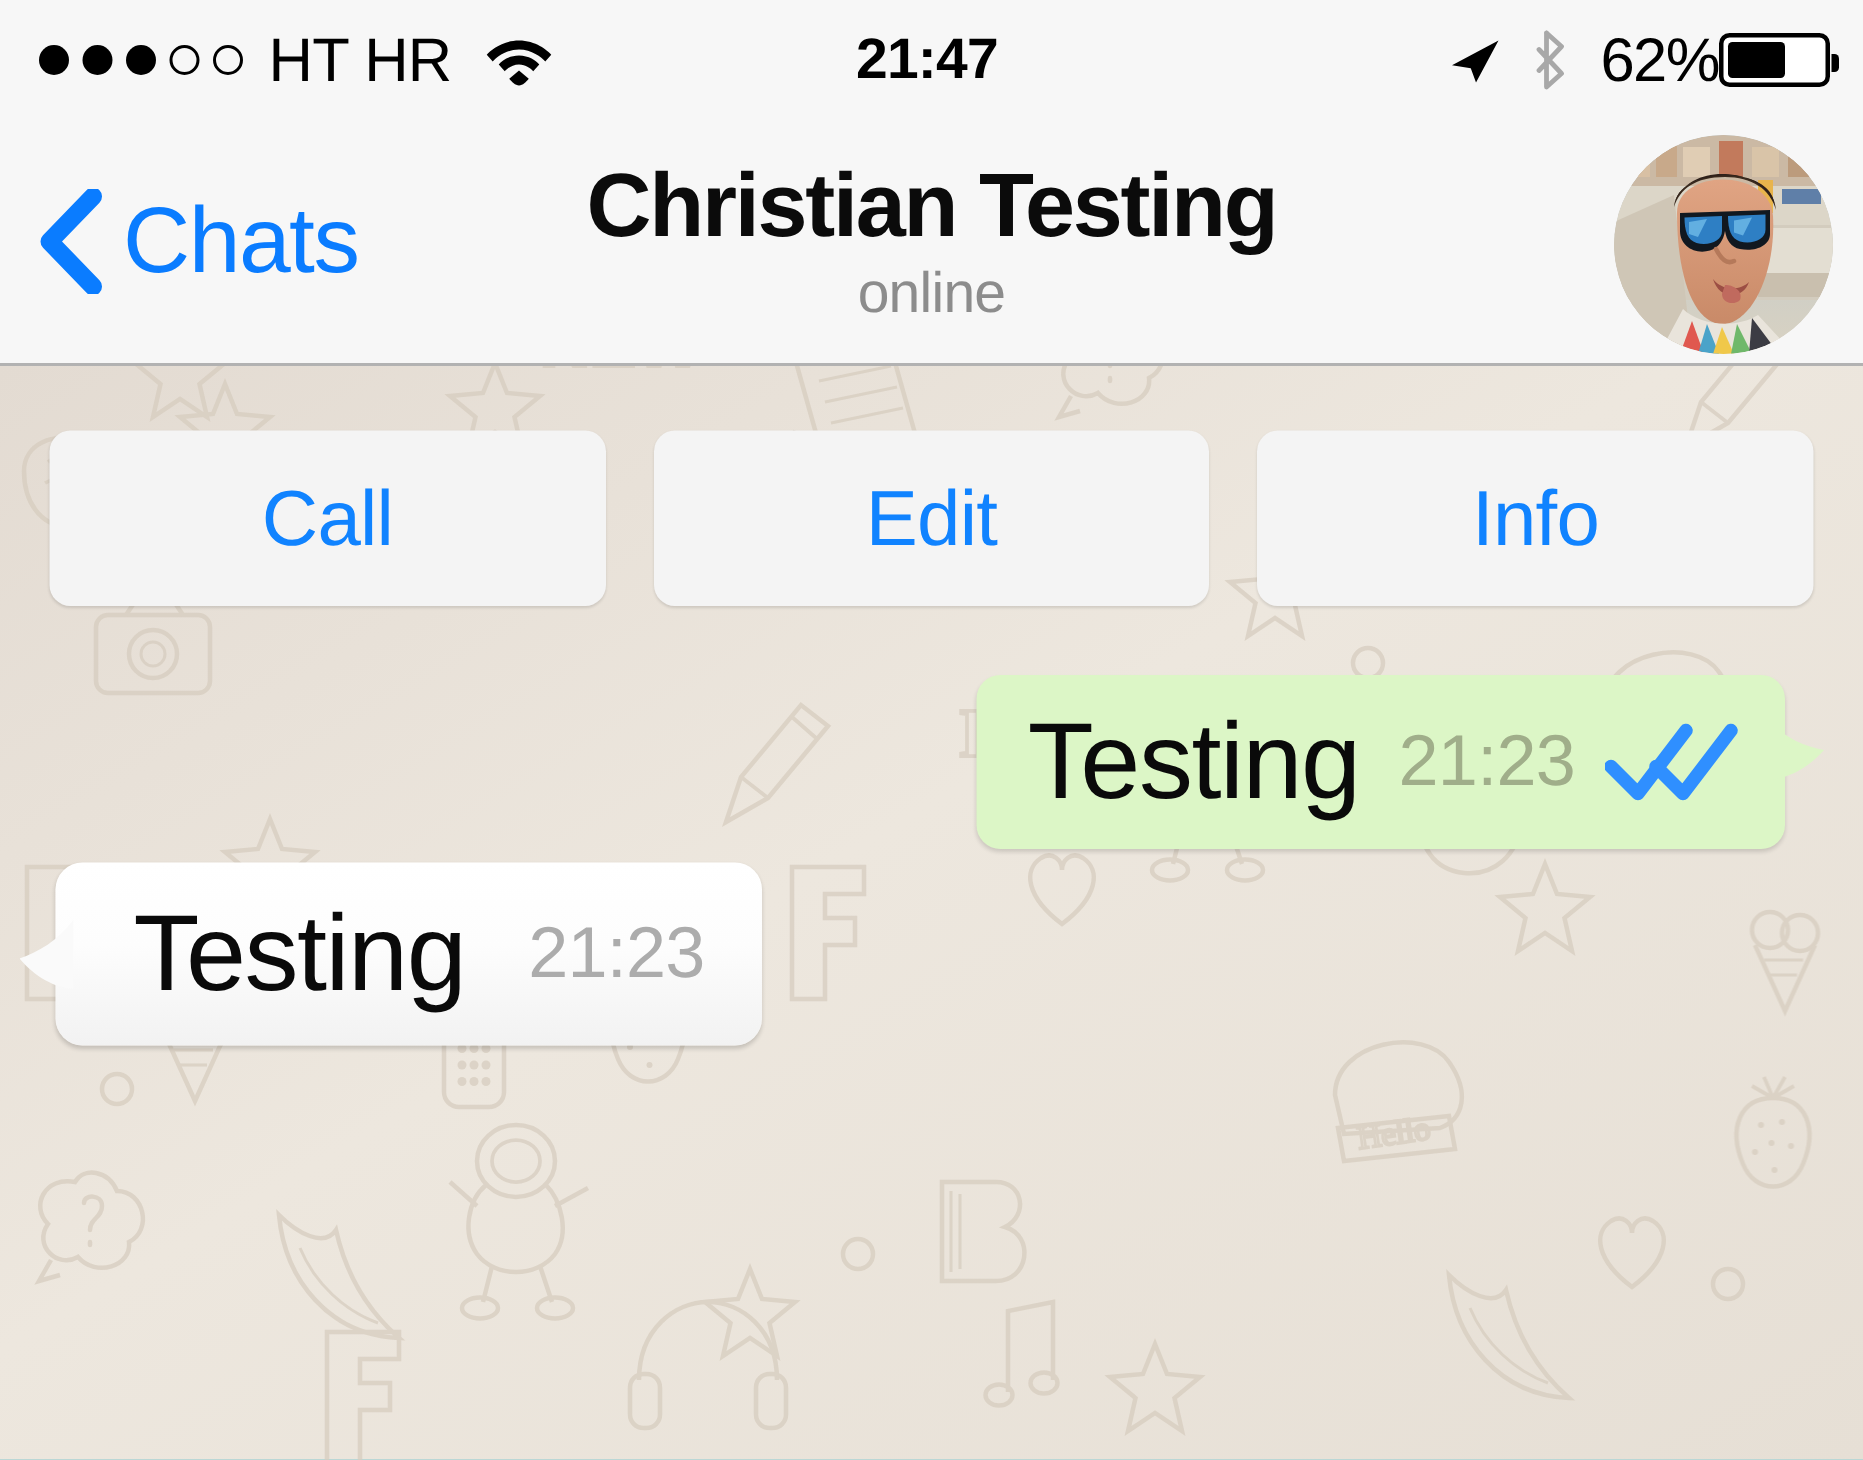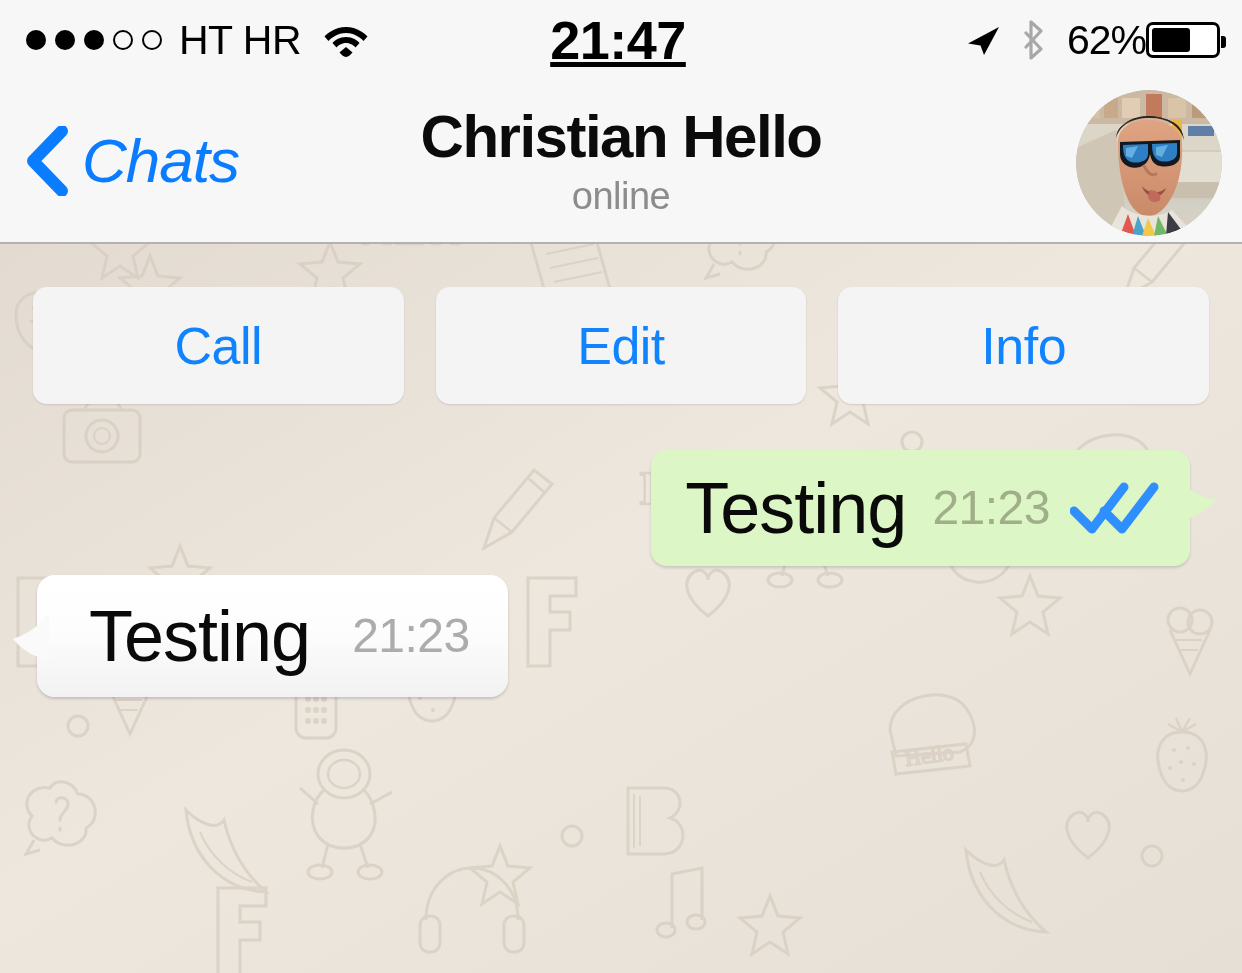--- a/index.html
+++ b/index.html
@@ -47,27 +47,26 @@
   }
   .wifi-icon { width: 46px; height: 36px; display:block; }
 
   .status-center {
     position: absolute;
     left: 0; top: 0; width: 1242px; height: 80px;
     display: flex; align-items: center; justify-content: center;
     pointer-events: none;
   }
   .clock {
-    font-size: 54px;
+    font-size: 38px;
     font-weight: 700;
     color: #000;
     letter-spacing: -0.5px;
     line-height: 1;
     margin-left: -6px;
-    text-decoration: underline;
   }
 
   .status-right {
     position: absolute;
     right: 22px; top: 0; height: 80px;
     display: flex; align-items: center; gap: 0px;
   }
   .loc-icon { width: 36px; height: 36px; margin-right: 20px; display:block; }
   .bt-icon { width: 26px; height: 40px; margin-right: 20px; display:block; }
   .batt-pct {
@@ -111,21 +110,20 @@
     left: 26px; top: 0; height: 162px;
     display: flex; align-items: center; gap: 14px;
     cursor: pointer;
   }
   .chevron-left { width: 42px; height: 70px; display: block; }
   .back-label {
     font-size: 62px;
     color: #0A7CFF;
     line-height: 1;
     letter-spacing: -1px;
-    font-style: italic;
   }
   .nav-center {
     position: absolute;
     left: 0; top: 0; width: 1242px; height: 162px;
     display: flex; flex-direction: column;
     align-items: center; justify-content: center;
     pointer-events: none;
   }
   .nav-title {
     font-size: 60px;
@@ -295,21 +293,21 @@
   <div class="nav-bar">
 
     <div class="back-btn">
       <svg class="chevron-left" viewBox="0 0 42 70">
         <path d="M36 5 L7 35 L36 65" fill="none" stroke="#0A7CFF" stroke-width="12" stroke-linecap="round" stroke-linejoin="round"></path>
       </svg>
       <div class="back-label">Chats</div>
     </div>
 
     <div class="nav-center">
-      <div class="nav-title">Christian Hello</div>
+      <div class="nav-title">Christian Testing</div>
       <div class="nav-subtitle">online</div>
     </div>
 
     <div class="avatar">
       <svg viewBox="0 0 146 146" width="146" height="146">
         <defs>
           <clipPath id="avclip">
               <circle cx="73" cy="73" r="73"></circle>
             </clipPath>
           <linearGradient id="skyg" x1="0" y1="0" x2="0" y2="1">

